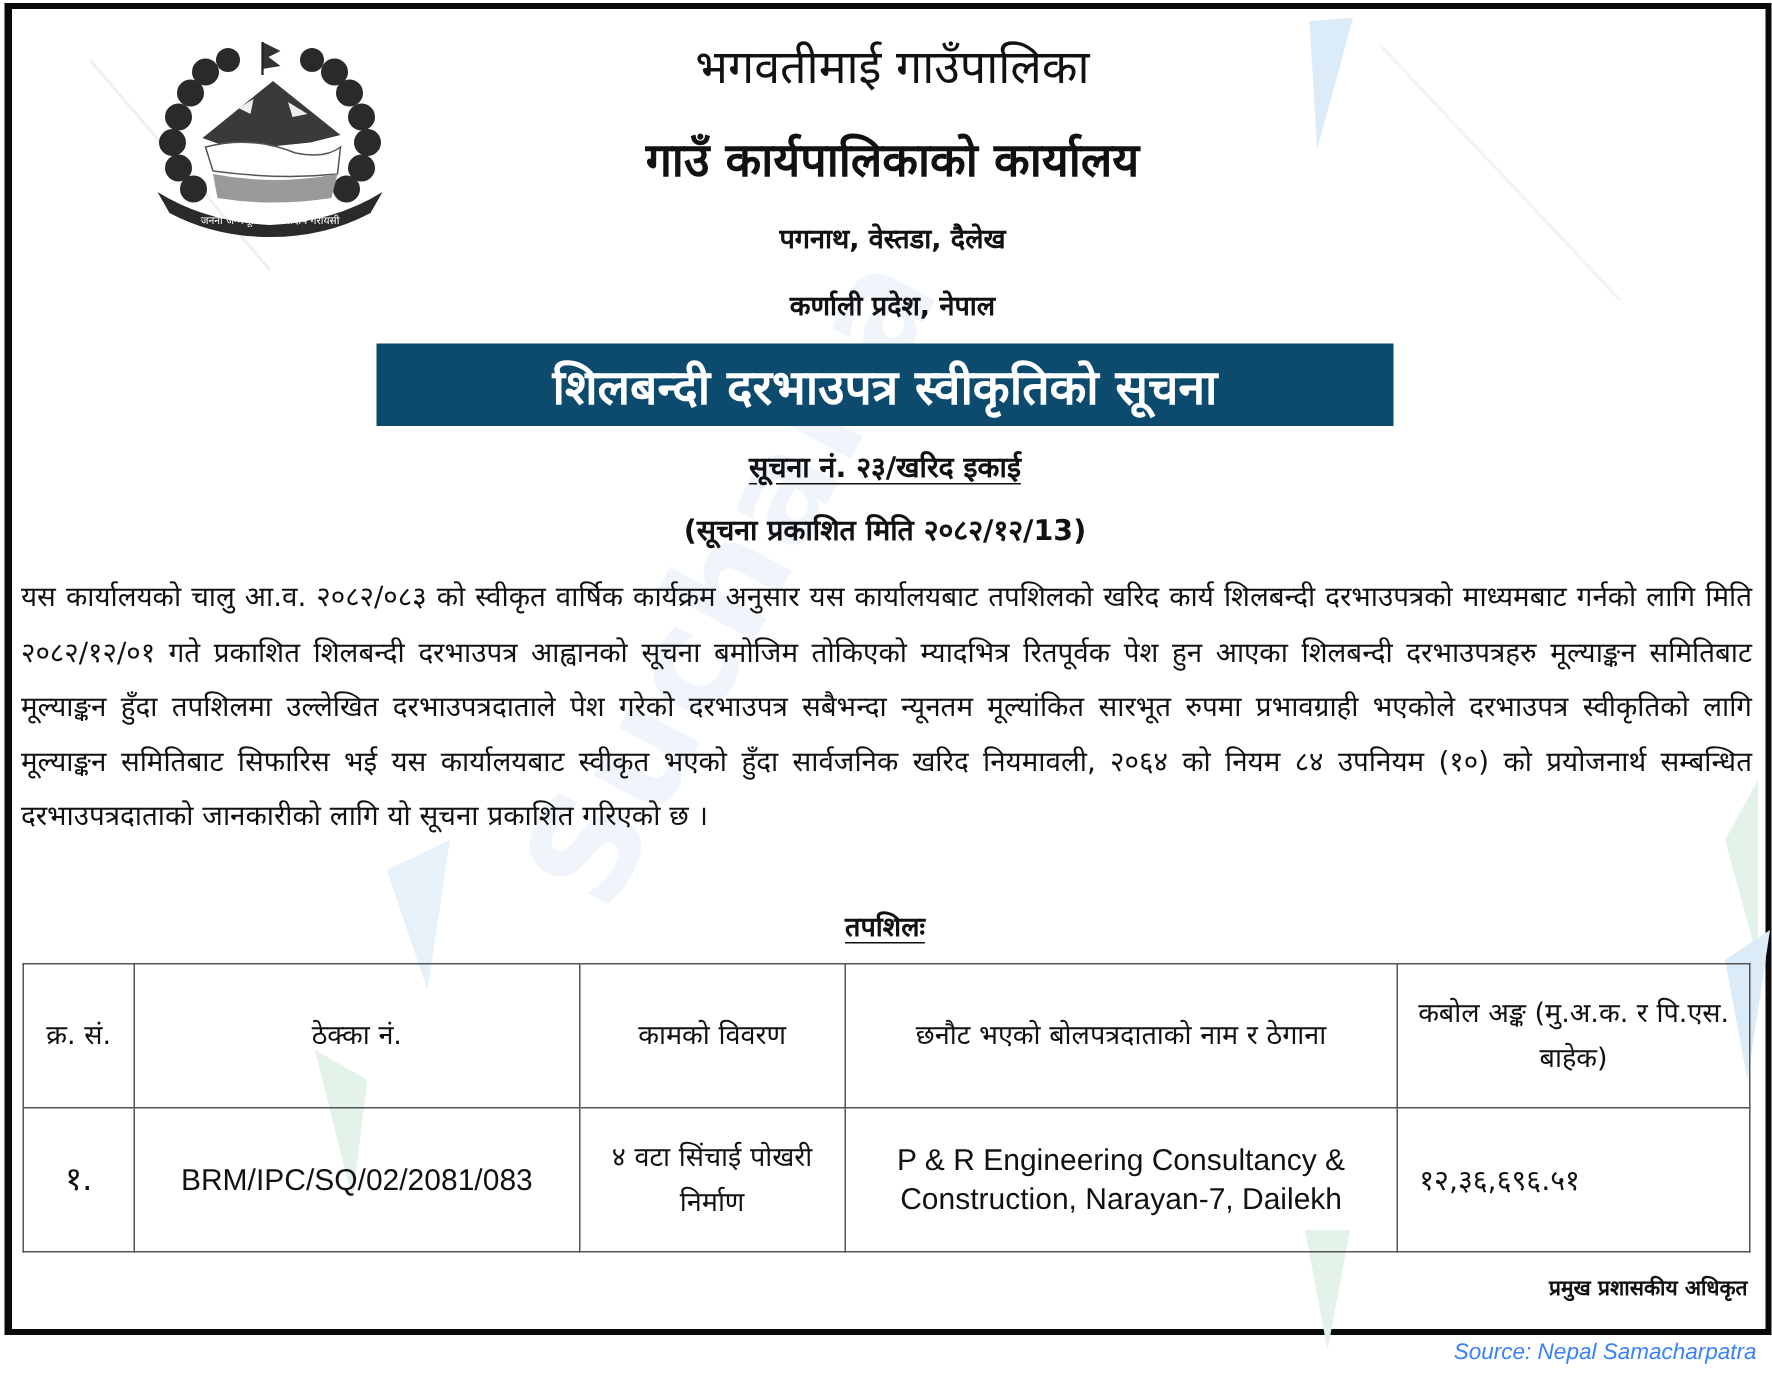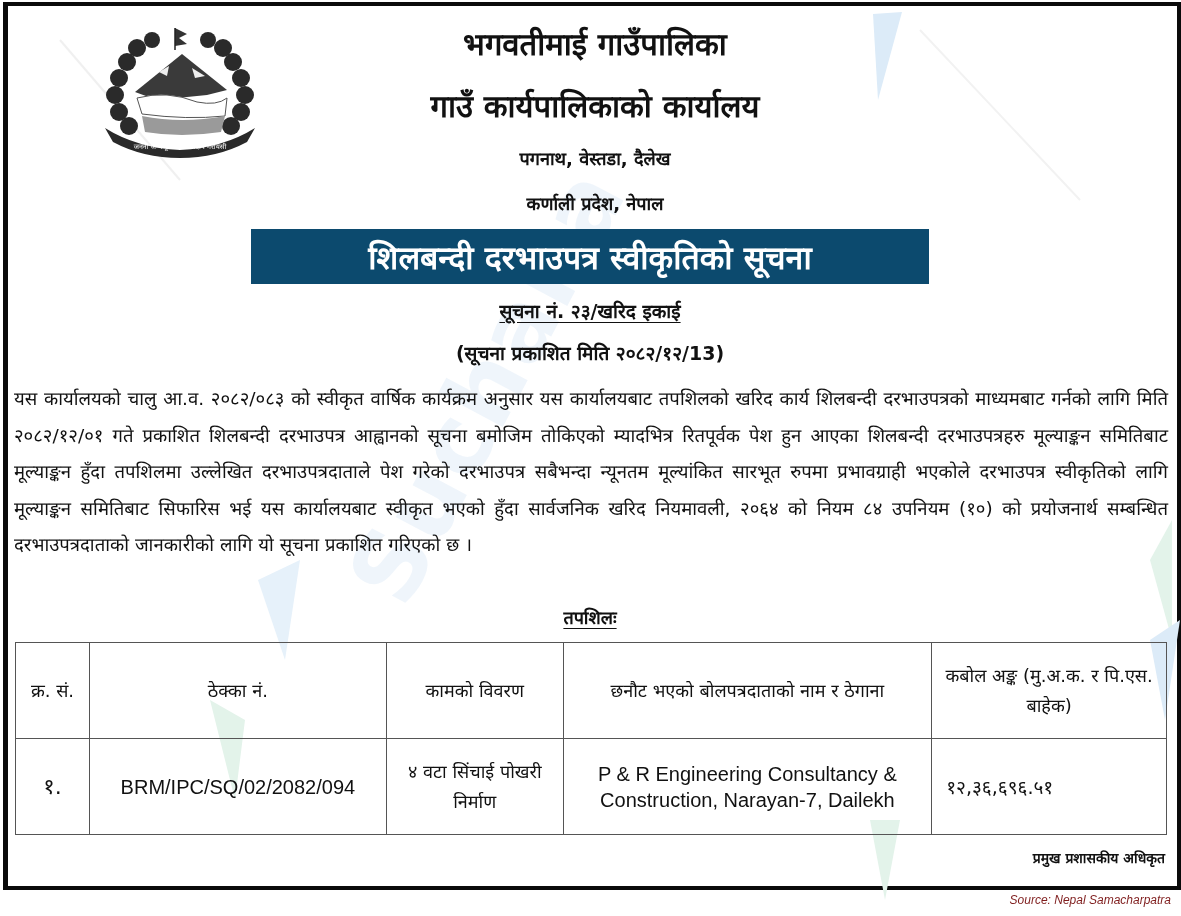--- a/index.html
+++ b/index.html
@@ -14,21 +14,21 @@
     background: #ffffff;
   }
   .wm { position: absolute; pointer-events: none; }
   .wm-text {
     position: absolute; left: 250px; top: 330px; transform: rotate(-62deg);
     font-family: "DejaVu Sans", sans-serif; font-weight: bold; font-size: 96px;
     color: rgba(100,160,220,0.10); letter-spacing: 2px; white-space: nowrap;
   }
   .emblem { position: absolute; left: 97px; top: 20px; width: 166px; height: 138px; }
   .hdr { position: absolute; left: 0; width: 1181px; text-align: center; }
-  .h1 { top: 22px; font-size: 31px; font-weight: bold; left: 225px; width: 740px; }
+  .h1 { top: 22px; font-size: 31px; font-weight: normal; left: 225px; width: 740px; }
   .h2 { top: 84px; font-size: 31px; font-weight: bold; left: 225px; width: 740px; }
   .h3 { top: 146px; font-size: 18px; font-weight: bold; left: 225px; width: 740px; }
   .h4 { top: 191px; font-size: 18px; font-weight: bold; left: 225px; width: 740px; }
   .banner {
     position: absolute; left: 251px; top: 229px; width: 678px; height: 55px;
     background: #0c4a6e; color: #ffffff; font-size: 32px; font-weight: bold;
     display: flex; align-items: center; justify-content: center;
   }
   .notice-no {
     position: absolute; top: 298px; left: 240px; width: 700px; text-align: center;
@@ -57,22 +57,22 @@
     font-weight: normal; padding: 0 6px; line-height: 30px;
   }
   .tbl thead tr { height: 96px; }
   .tbl tbody tr { height: 96px; }
   .tbl .en { font-family: "Liberation Sans", sans-serif; font-size: 20px; line-height: 26px; }
   .tbl .amt { text-align: left; padding-left: 14px; font-size: 19px; }
   .sign {
     position: absolute; top: 848px; right: 16px; font-size: 14px; font-weight: bold;
   }
   .source {
-    position: absolute; top: 893px; right: 10px; font-size: 12px; font-style: italic;
-    font-family: "Liberation Sans", sans-serif; color: #7f1d1d;
+    position: absolute; top: 893px; right: 10px; font-size: 15px; font-style: italic;
+    font-family: "Liberation Sans", sans-serif; color: #3b82f6;
   }
 </style>
 </head>
 <body>
 
 <div class="frame"></div>
 
 <svg class="wm" style="left:0;top:0" width="1181" height="916">
   <polygon points="873,14 902,12 878,100" fill="#dcebf8"></polygon>
   <polygon points="258,580 300,560 285,660" fill="#e6f1fa"></polygon>
@@ -146,21 +146,21 @@
       <th style="padding:0 14px">क्र. सं.</th>
       <th>ठेक्का नं.</th>
       <th>कामको विवरण</th>
       <th style="padding:0 30px">छनौट भएको बोलपत्रदाताको नाम र ठेगाना</th>
       <th style="padding:0 12px">कबोल अङ्क (मु.अ.क. र पि.एस. बाहेक)</th>
     </tr>
   </thead>
   <tbody>
     <tr>
       <td style="font-size:22px">१.</td>
-      <td class="en">BRM/IPC/SQ/02/2082/094</td>
+      <td class="en">BRM/IPC/SQ/02/2081/083</td>
       <td style="padding:0 20px">४ वटा सिंचाई पोखरी निर्माण</td>
       <td class="en" style="padding:16px 14px">P &amp; R Engineering Consultancy &amp; Construction, Narayan-7, Dailekh</td>
       <td class="amt">१२,३६,६९६.५१</td>
     </tr>
   </tbody>
 </table>
 
 <div class="sign">प्रमुख प्रशासकीय अधिकृत</div>
 <div class="source">Source: Nepal Samacharpatra</div>
 

